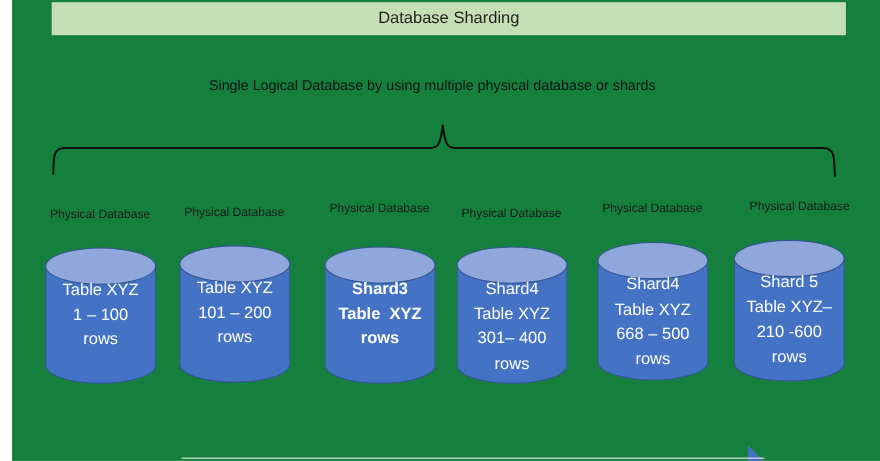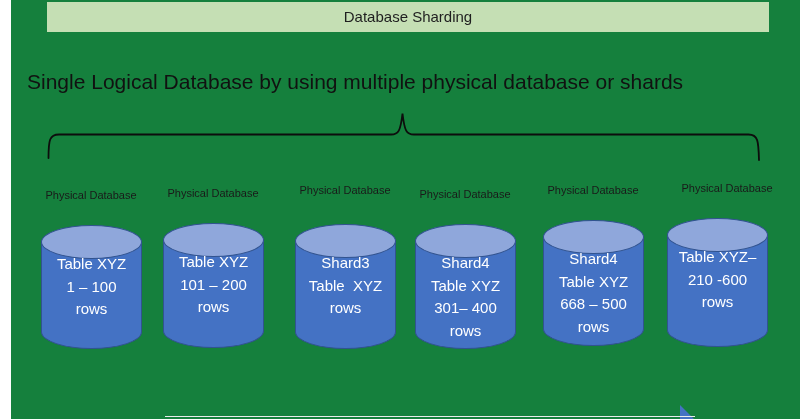--- a/index.html
+++ b/index.html
@@ -21,21 +21,22 @@
     background: #c5dfb4;
     text-align: center;
     line-height: 30px;
     font-size: 15px;
     color: #1f1f1f;
   }
   .subtitle {
     position: absolute;
     left: 16px; top: 70px;
     width: 732px;
-    font-size: 21px;
+    text-align: center;
+    font-size: 13px;
     color: #111111;
   }
   .decor-svg {
     position: absolute;
     left: 0; top: 0;
     width: 800px; height: 419px;
   }
   .shard {
     position: absolute;
     width: 101px;
@@ -123,21 +124,21 @@
       <div class="cyl-text">
         <div class="cyl-line">Table XYZ</div>
         <div class="cyl-line">101 – 200</div>
         <div class="cyl-line">rows</div>
       </div>
     </div>
   </div>
 
   <div class="shard" style="left:284px; top:224px;">
     <div class="pd-label" style="top:-40px;">Physical Database</div>
-    <div class="cylinder" style="height:125px;">
+    <div class="cylinder" style="height:125px;font-weight:bold;">
       <div class="cyl-body"></div>
       <div class="cyl-top"></div>
       <div class="cyl-text">
         <div class="cyl-line">Shard3</div>
         <div class="cyl-line">Table  XYZ</div>
         <div class="cyl-line">rows</div>
       </div>
     </div>
   </div>
 
@@ -168,20 +169,21 @@
       </div>
     </div>
   </div>
 
   <div class="shard" style="left:656px; top:218px;">
     <div class="pd-label" style="left:-15px;">Physical Database</div>
     <div class="cylinder" style="height:129px;">
       <div class="cyl-body"></div>
       <div class="cyl-top"></div>
       <div class="cyl-text">
+        <div class="cyl-line">Shard 5</div>
         <div class="cyl-line">Table XYZ–</div>
         <div class="cyl-line">210 -600</div>
         <div class="cyl-line">rows</div>
       </div>
     </div>
   </div>
 
 </div>
 
 </body></html>

